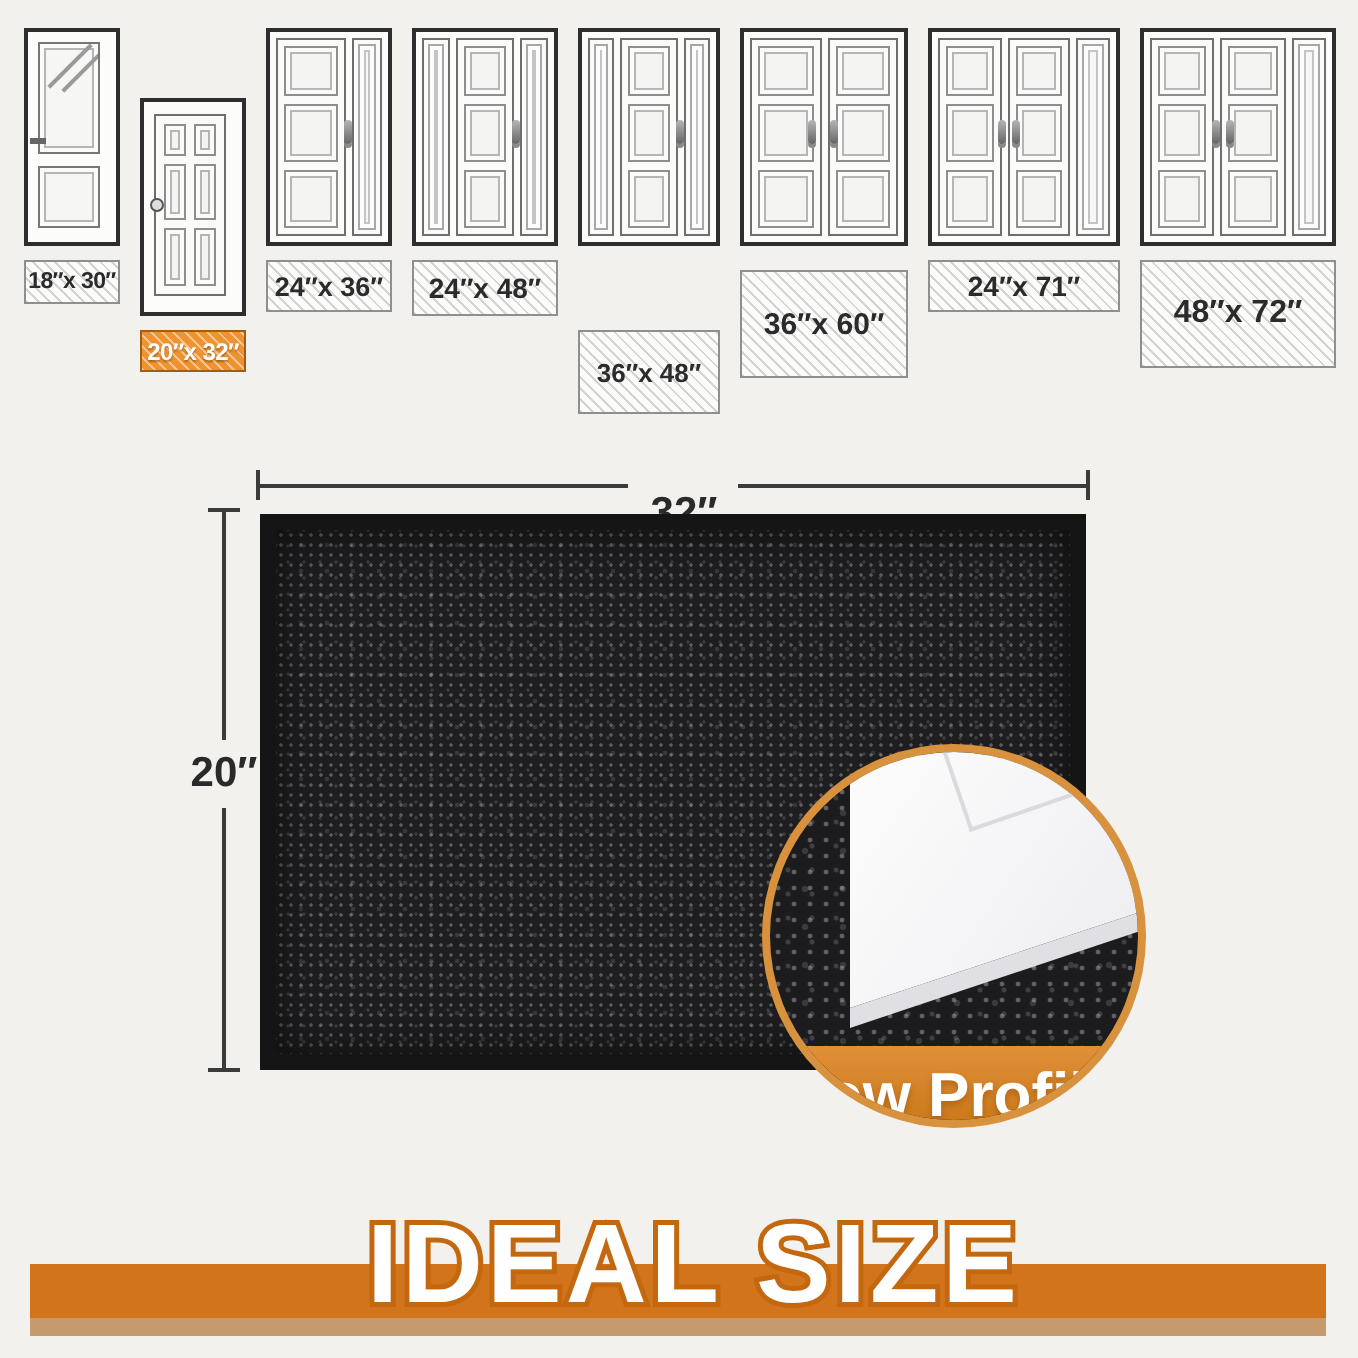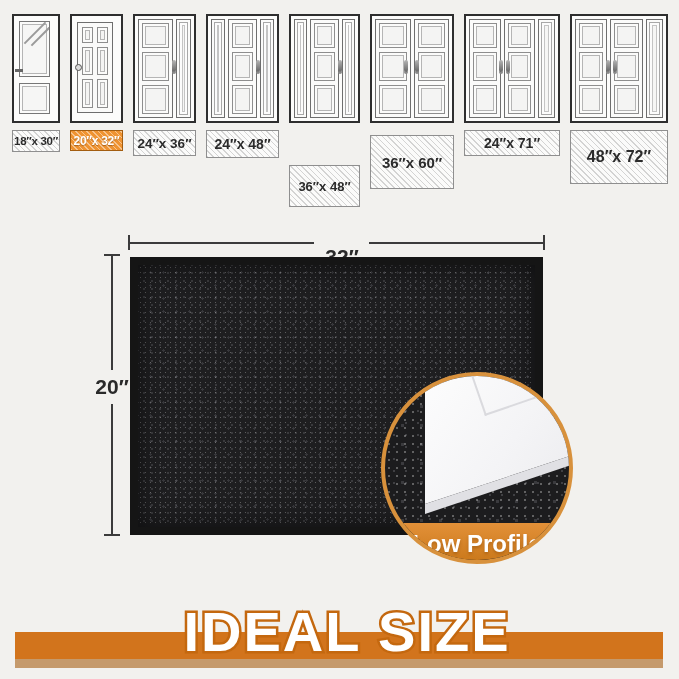--- a/index.html
+++ b/index.html
@@ -49,21 +49,21 @@
   .double .h1{left:calc(50% - 8px);} .double .h2{left:calc(50% + 3px);}
   .double-side .h1{left:36%;} .double-side .h2{left:44%;}
   
   .mat-label{margin-top:7px;box-sizing:border-box;border:1px solid #8f8f8f;
     background:repeating-linear-gradient(45deg, rgba(120,120,120,.30) 0 1px, rgba(255,255,255,0) 1px 4px),#fbfbfa;
     display:flex;align-items:center;justify-content:center;
     font-weight:bold;color:#2b2b2b;white-space:nowrap;}
   .mat-label.highlight{border:1px solid #a35d10;color:#fff;text-shadow:0 1px 1px rgba(120,60,0,.55);
     background:repeating-linear-gradient(45deg, rgba(255,255,255,.45) 0 1px, rgba(255,255,255,0) 1px 4px),#ef9331;}
   .col-0{width:48px;} .col-0 .mat-label{height:22px;font-size:11.5px;letter-spacing:-.3px;}
-  .col-1{width:53px;} .col-1 .mat-label{height:21px;font-size:12px;letter-spacing:-.3px;}
+  .col-1{width:53px;margin-top:35px;} .col-1 .mat-label{height:21px;font-size:12px;letter-spacing:-.3px;}
   .col-2{width:63px;justify-content:center;} .col-2 .mat-label{height:26px;font-size:13.5px;}
   .col-3{width:73px;} .col-3 .mat-label{height:28px;font-size:14px;}
   .col-4{width:71px;} .col-4 .mat-label{height:42px;font-size:13px;margin-top:42px;}
   .col-5{width:84px;} .col-5 .mat-label{height:54px;font-size:15px;margin-top:12px;}
   .col-6{width:96px;} .col-6 .mat-label{height:26px;font-size:14px;}
   .col-7{width:98px;} .col-7 .mat-label{height:54px;font-size:16px;}
   
   .dim{position:absolute;background:#3b3b3b;}
   #hl1{left:129px;top:242px;width:185px;height:2px;}
   #hl2{left:369px;top:242px;width:175px;height:2px;}
@@ -99,21 +99,21 @@
     clip-path:polygon(40px 10px, 300px -85px, 300px 42px, 40px 128px);
     background:linear-gradient(125deg,#ffffff 0%,#f4f4f6 55%,#e9e9ec 100%);}
   #inset-groove{position:absolute;left:100px;top:-34px;width:150px;height:72px;
     border-left:2px solid #dadade;border-bottom:2px solid #dadade;
     transform:rotate(-19deg);transform-origin:0 100%;}
   #inset-edge{position:absolute;inset:0;background:#e0e0e4;
     clip-path:polygon(40px 128px, 300px 42px, 300px 51px, 40px 138px);}
   #inset-band{position:absolute;left:-6px;right:-6px;top:147px;bottom:-6px;z-index:3;
     background:linear-gradient(180deg,#e29038,#c87617);
     display:flex;justify-content:center;align-items:flex-start;padding-top:7px;}
-  #inset-band span{font-weight:bold;font-size:24px;color:#fff;text-shadow:0 2px 3px rgba(110,55,0,.35);}
+  #inset-band span{font-weight:bold;font-size:31px;color:#fff;text-shadow:0 2px 3px rgba(110,55,0,.35);}
   
   #banner-bar{position:absolute;left:15px;top:632px;width:648px;height:27px;background:#d2741c;}
   #banner-shadow{position:absolute;left:15px;top:659px;width:648px;height:9px;background:#c59a6c;}
   #banner-svg{position:absolute;left:0;top:596px;width:679px;height:64px;}
   #banner-svg text{font-family:"Liberation Sans", sans-serif;font-weight:bold;}
 </style>
 </head>
 <body>
 
 <div id="app">

